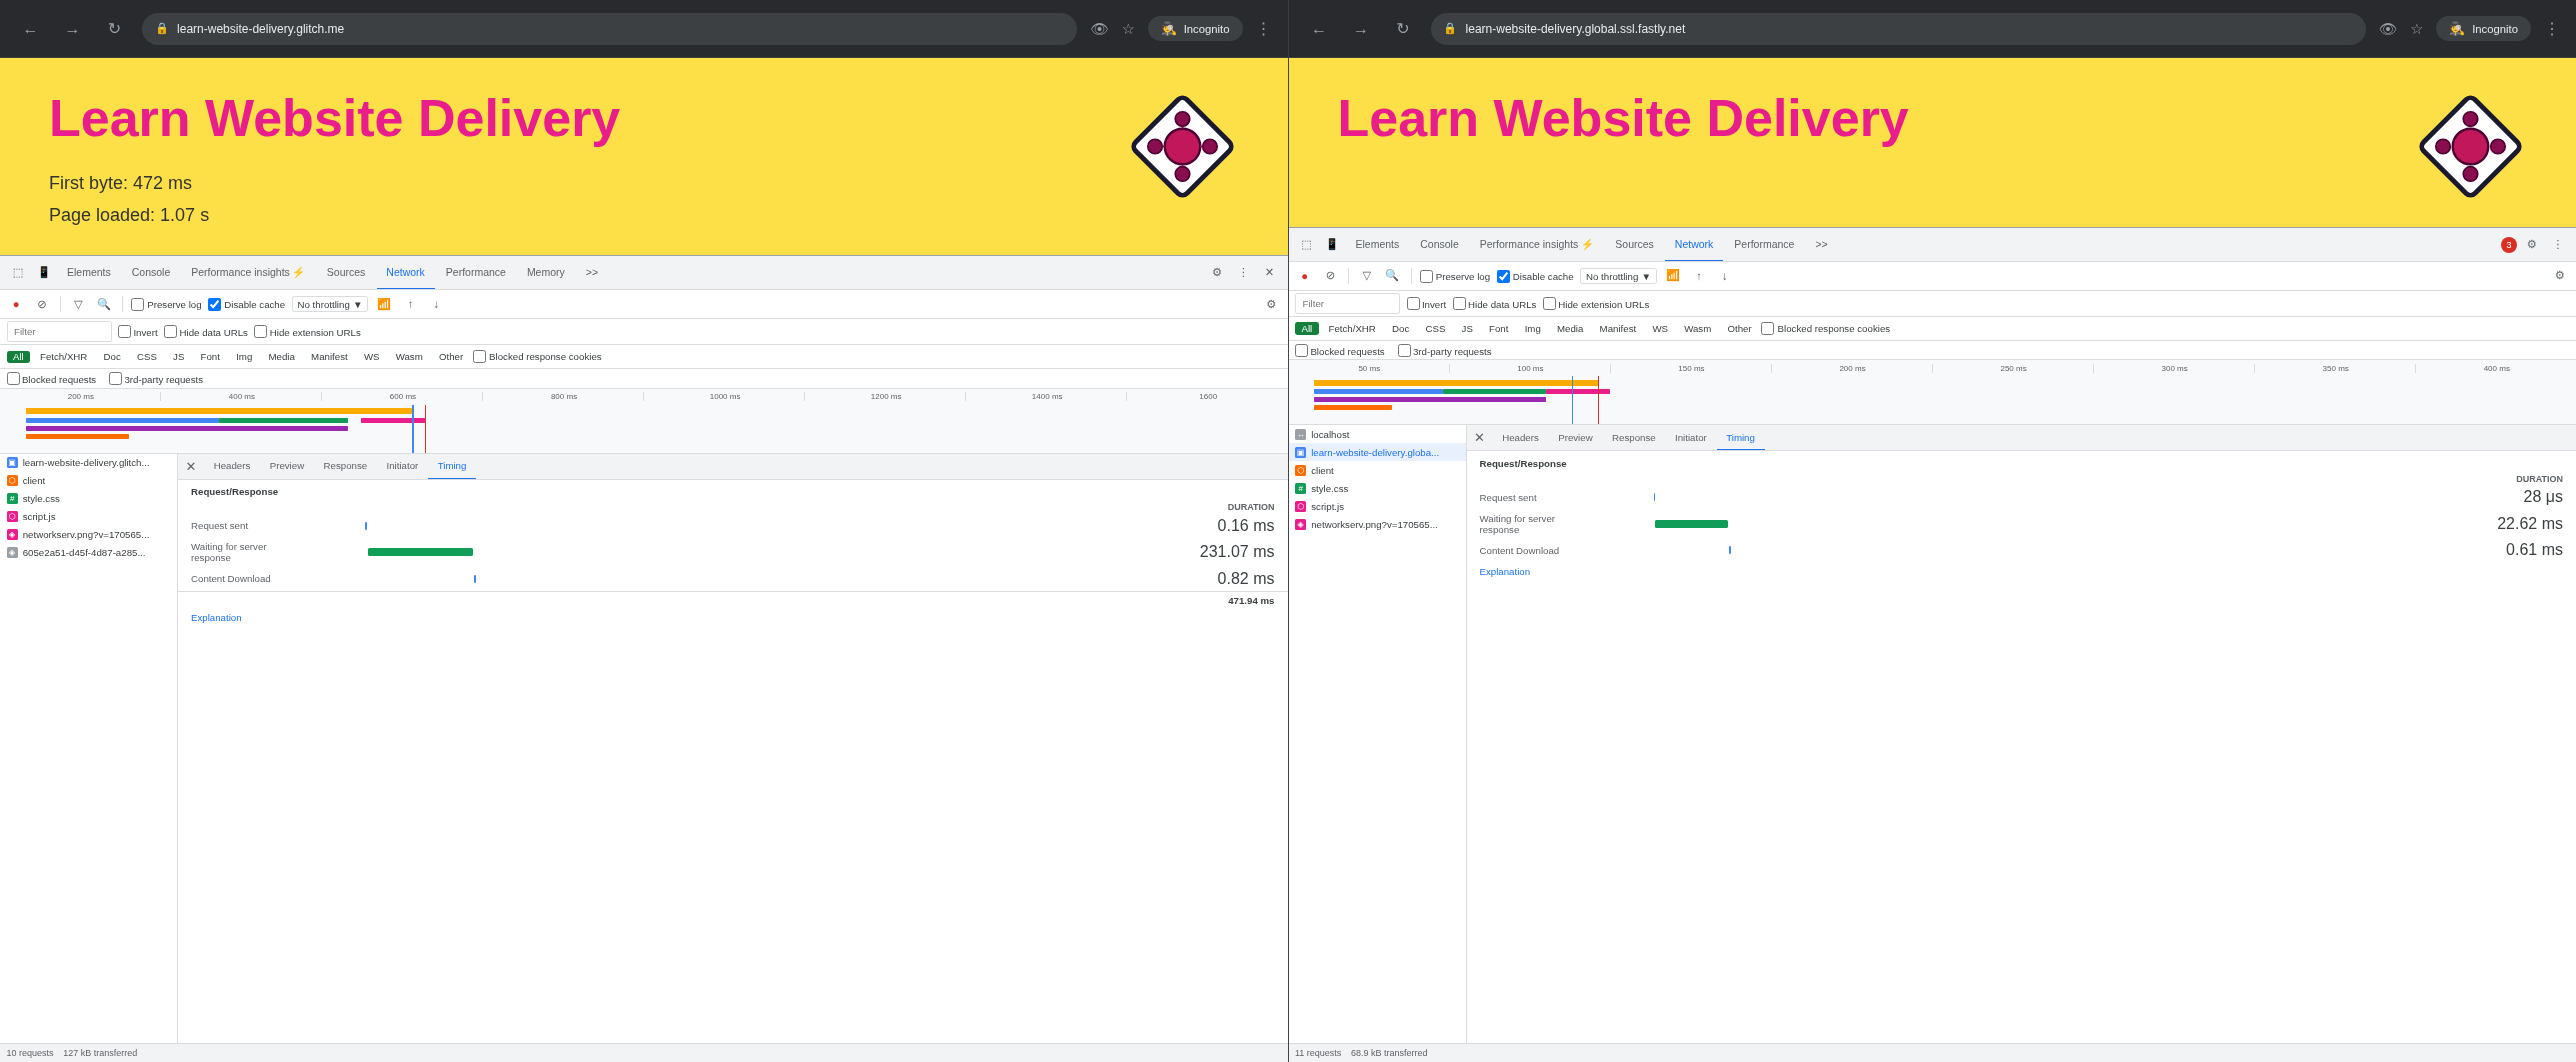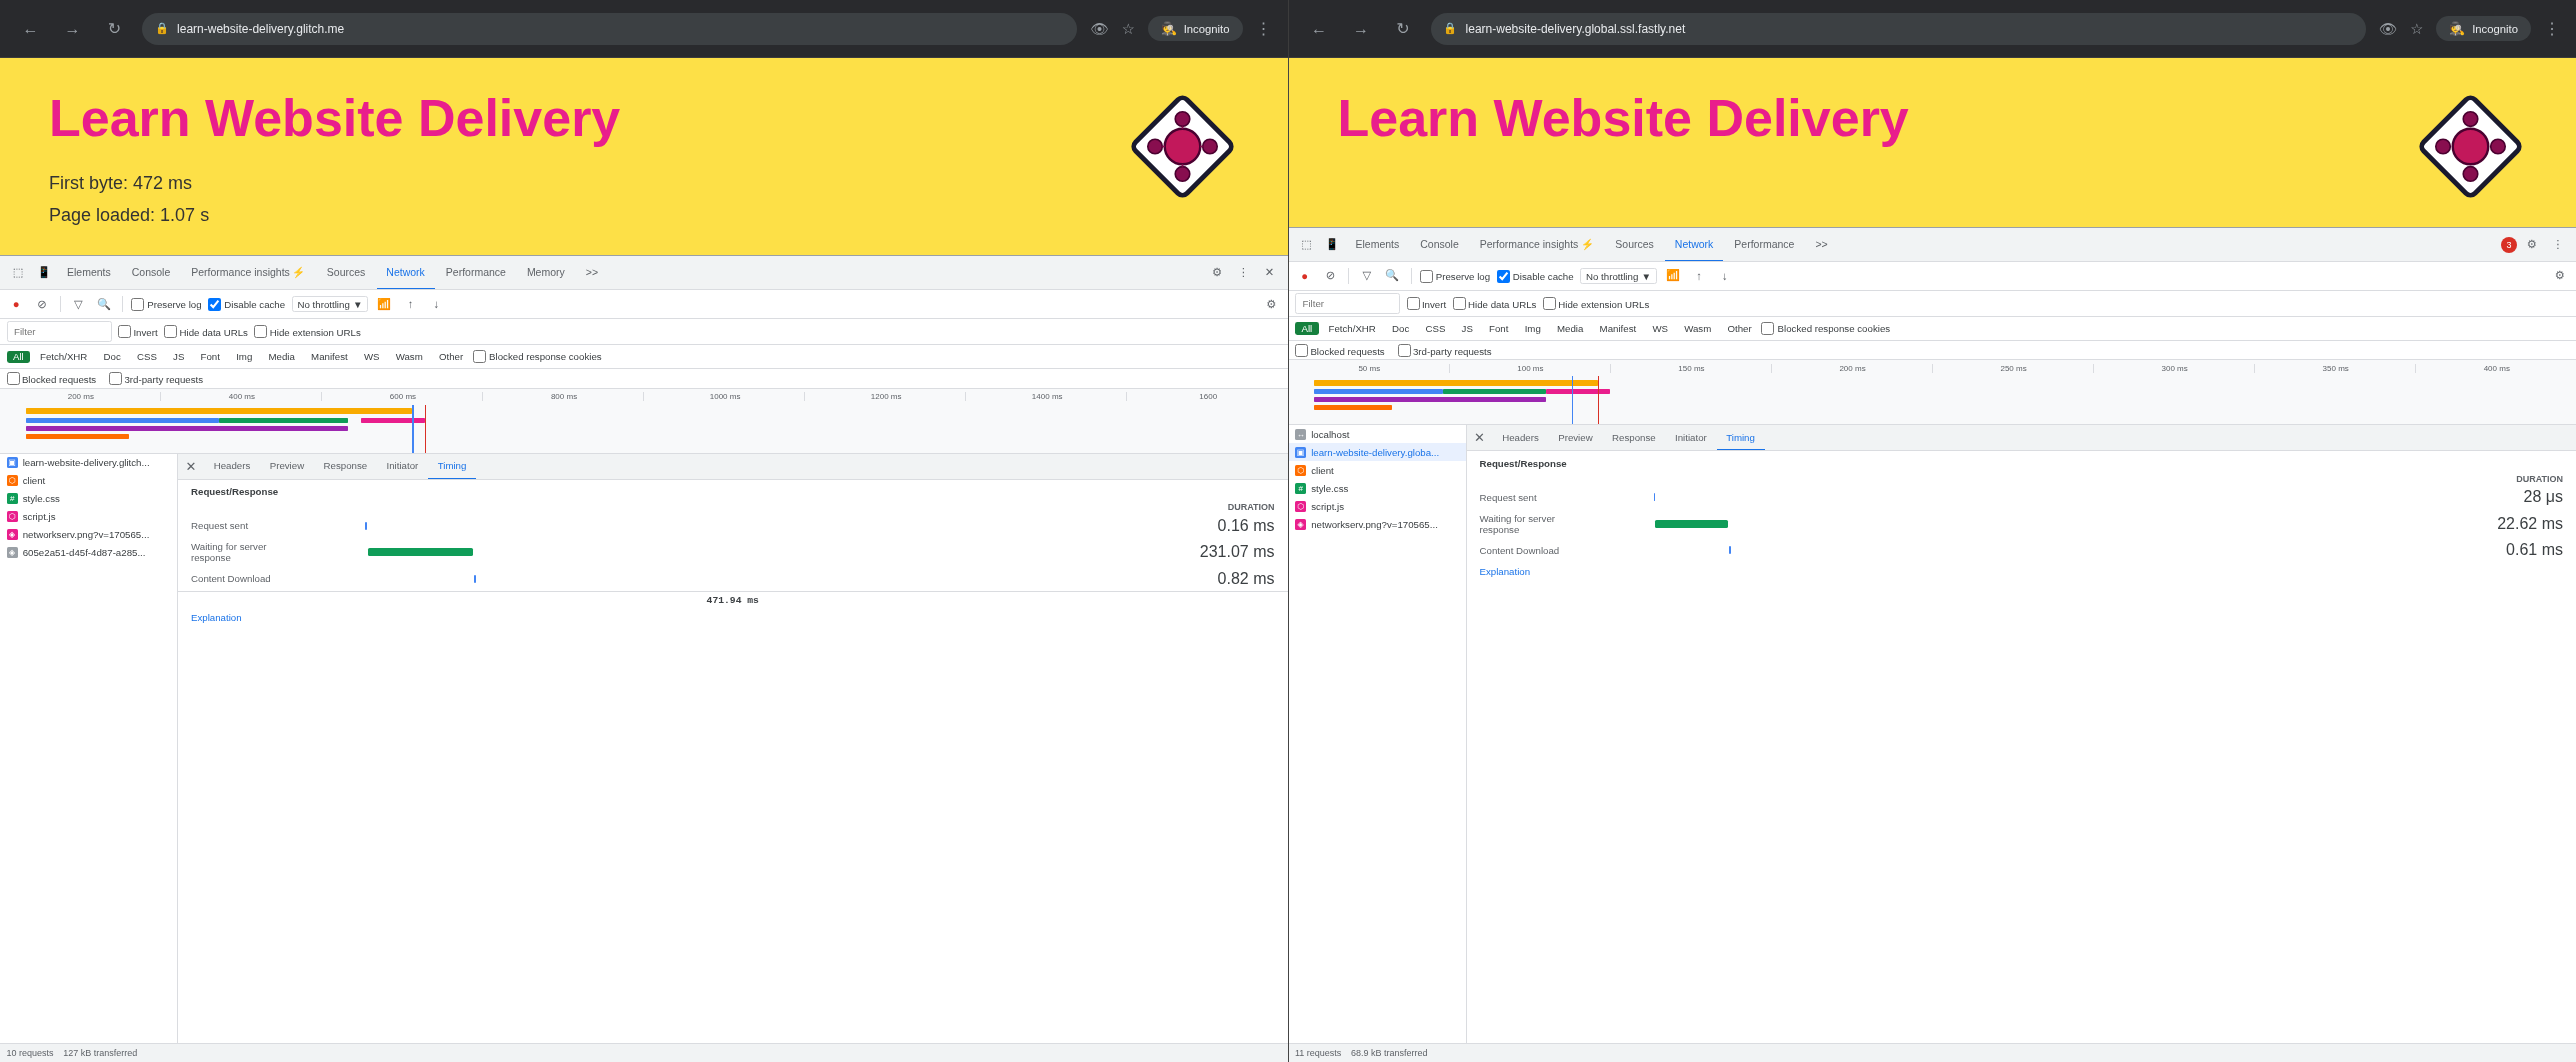--- a/index.html
+++ b/index.html
@@ -668,21 +668,21 @@
           </div>
 
           <div class="timing-row">
             <div class="timing-label">Content Download</div>
             <div class="timing-bar-area">
               <div style="position:absolute;left:137px;width:2.4px;height:8px;background:#4285f4;border-radius:1.6px;"></div>
             </div>
             <div class="timing-duration">0.82 ms</div>
           </div>
 
-          <div style="display:flex; justify-content:center; padding:3.2px 13px; border-top:0.8px solid #dadce0;font-family:Liberation Mono, monospace;">
+          <div style="display:flex; justify-content:flex-end; padding:3.2px 13px; border-top:0.8px solid #dadce0;">
             <span style="font-size:9.7px;font-weight:600;color:#3c4043;">471.94 ms</span>
           </div>
           <a class="explanation-link">Explanation</a>
         </div>
       </div>
 
       <div class="status-bar">
         <span>10 requests</span>
         <span>127 kB transferred</span>
       </div>

